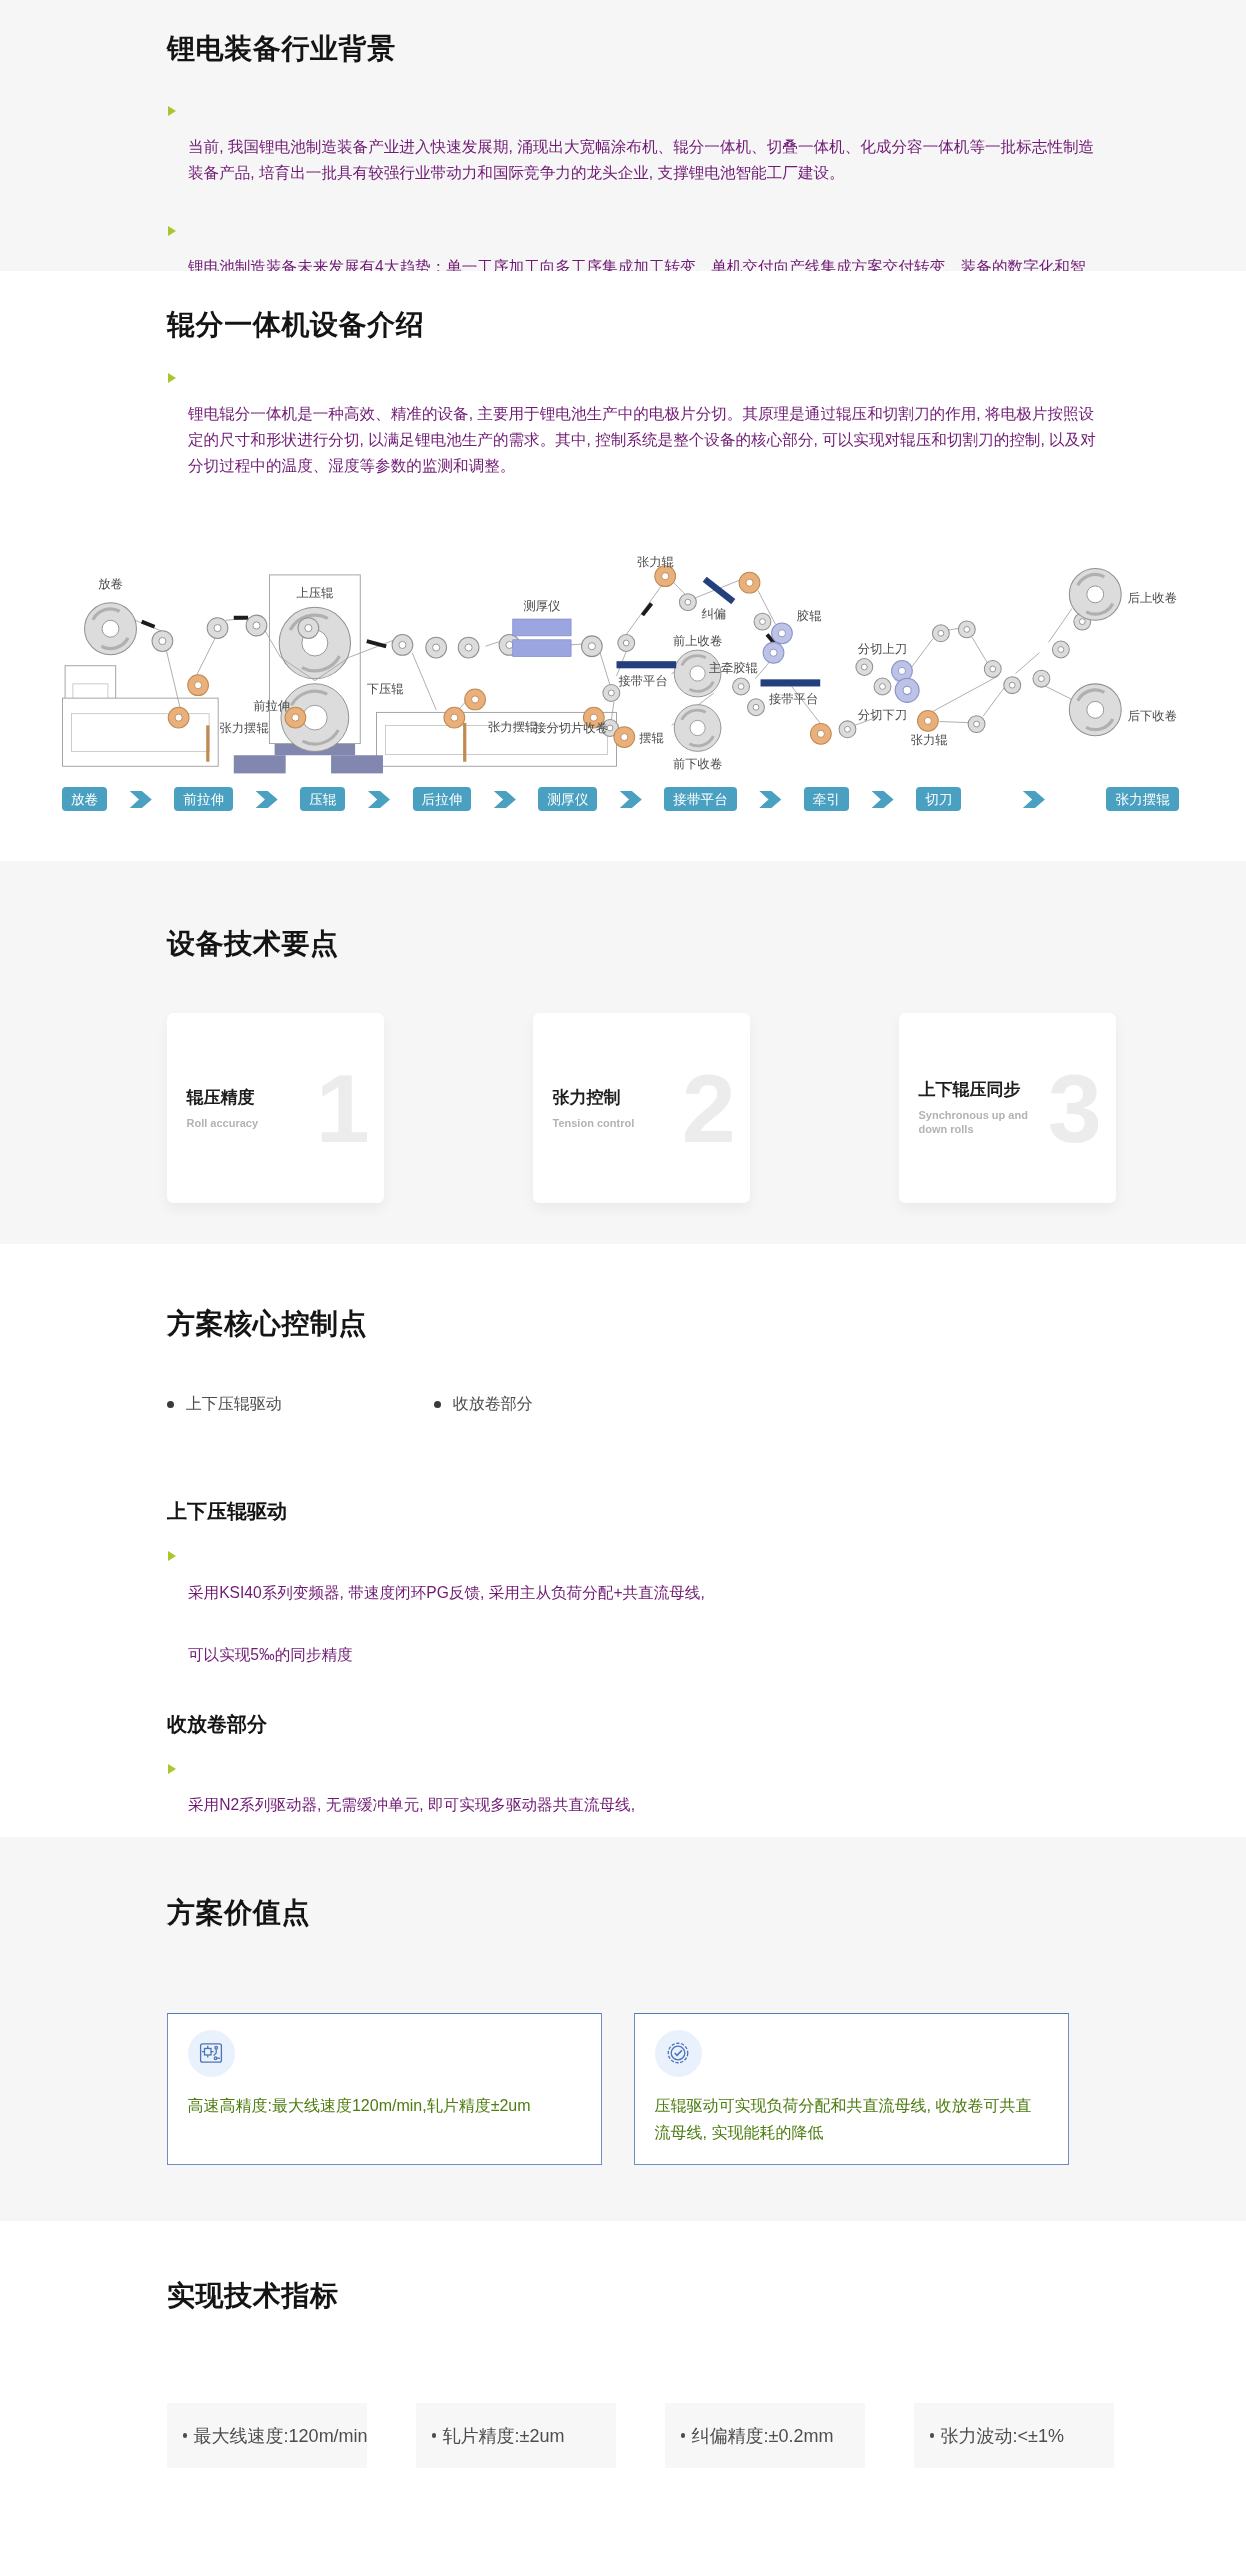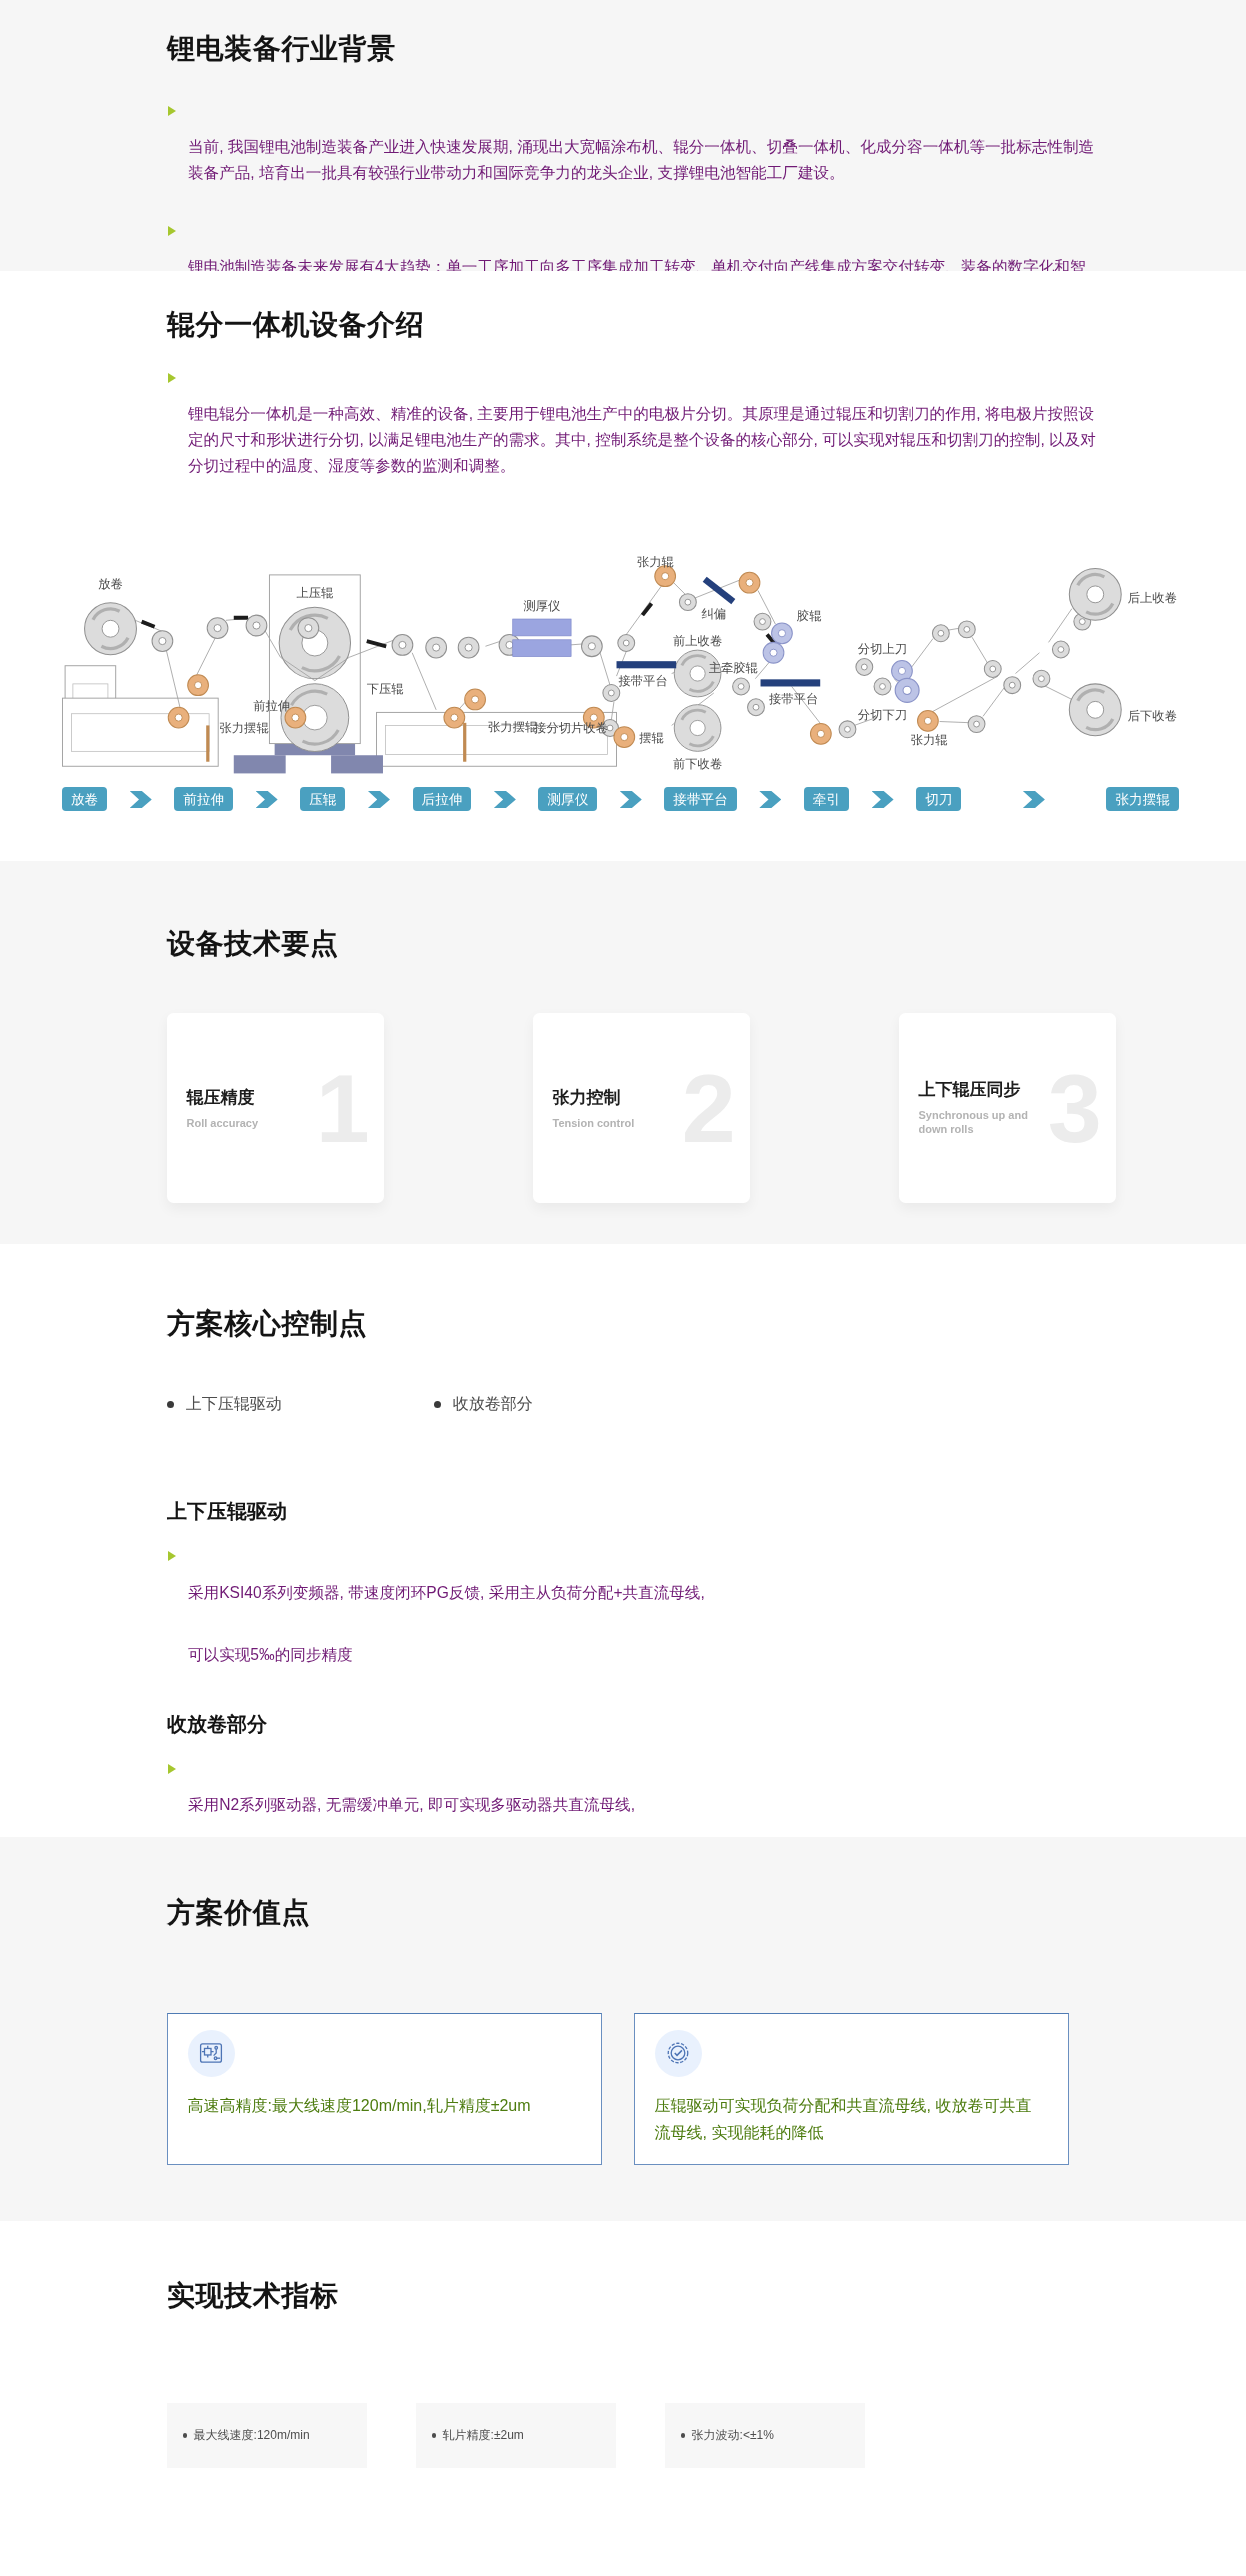--- a/index.html
+++ b/index.html
@@ -68,21 +68,21 @@
   #sec5 .h1{padding-top:58px;}
   .vcards{margin-top:83px;display:flex;gap:32px;}
   .vcard{box-sizing:border-box;width:435px;height:152px;background:#fff;border:0.6px solid #6a8fc0;border-top:1.9px solid #4f7bb4;padding:15.6px 19.5px;}
   .icircle{width:47px;height:47px;border-radius:50%;background:#e9f1fd;display:flex;align-items:center;justify-content:center;}
   .vtext{margin-top:15.6px;font-size:16px;line-height:27px;color:#4d7c0f;}
   
   #sec6 .h1{padding-top:57px;}
   .icards{margin-top:90px;display:flex;gap:49px;}
   .icard{box-sizing:border-box;width:200px;height:65px;background:#f7f7f7;display:flex;align-items:center;padding:0 10.4px 0 15.6px;}
   .idot{width:4.5px;height:4.5px;border-radius:50%;background:#4d4d4d;margin-right:6.5px;flex:none;}
-  .itxt{font-size:12px;color:#4d4d4d;white-space:nowrap;}
+  .itxt{font-size:18px;color:#4d4d4d;white-space:nowrap;}
 </style>
 </head>
 <body>
 
 <div id="sec1" class="sec gray">
   <div class="container">
     <div class="h1">锂电装备行业背景</div>
     <div class="blist">
       <div class="tri-item">
         <span class="tri"></span>
@@ -372,18 +372,22 @@
       <div class="icard">
         <span class="idot"></span>
         <span class="itxt">最大线速度:120m/min</span>
       </div>
       <div class="icard">
         <span class="idot"></span>
         <span class="itxt">轧片精度:±2um</span>
       </div>
       <div class="icard">
         <span class="idot"></span>
+        <span class="itxt">纠偏精度:±0.2mm</span>
+      </div>
+      <div class="icard">
+        <span class="idot"></span>
         <span class="itxt">张力波动:&lt;±1%</span>
       </div>
     </div>
   </div>
 </div>
 
 
 </body></html>

